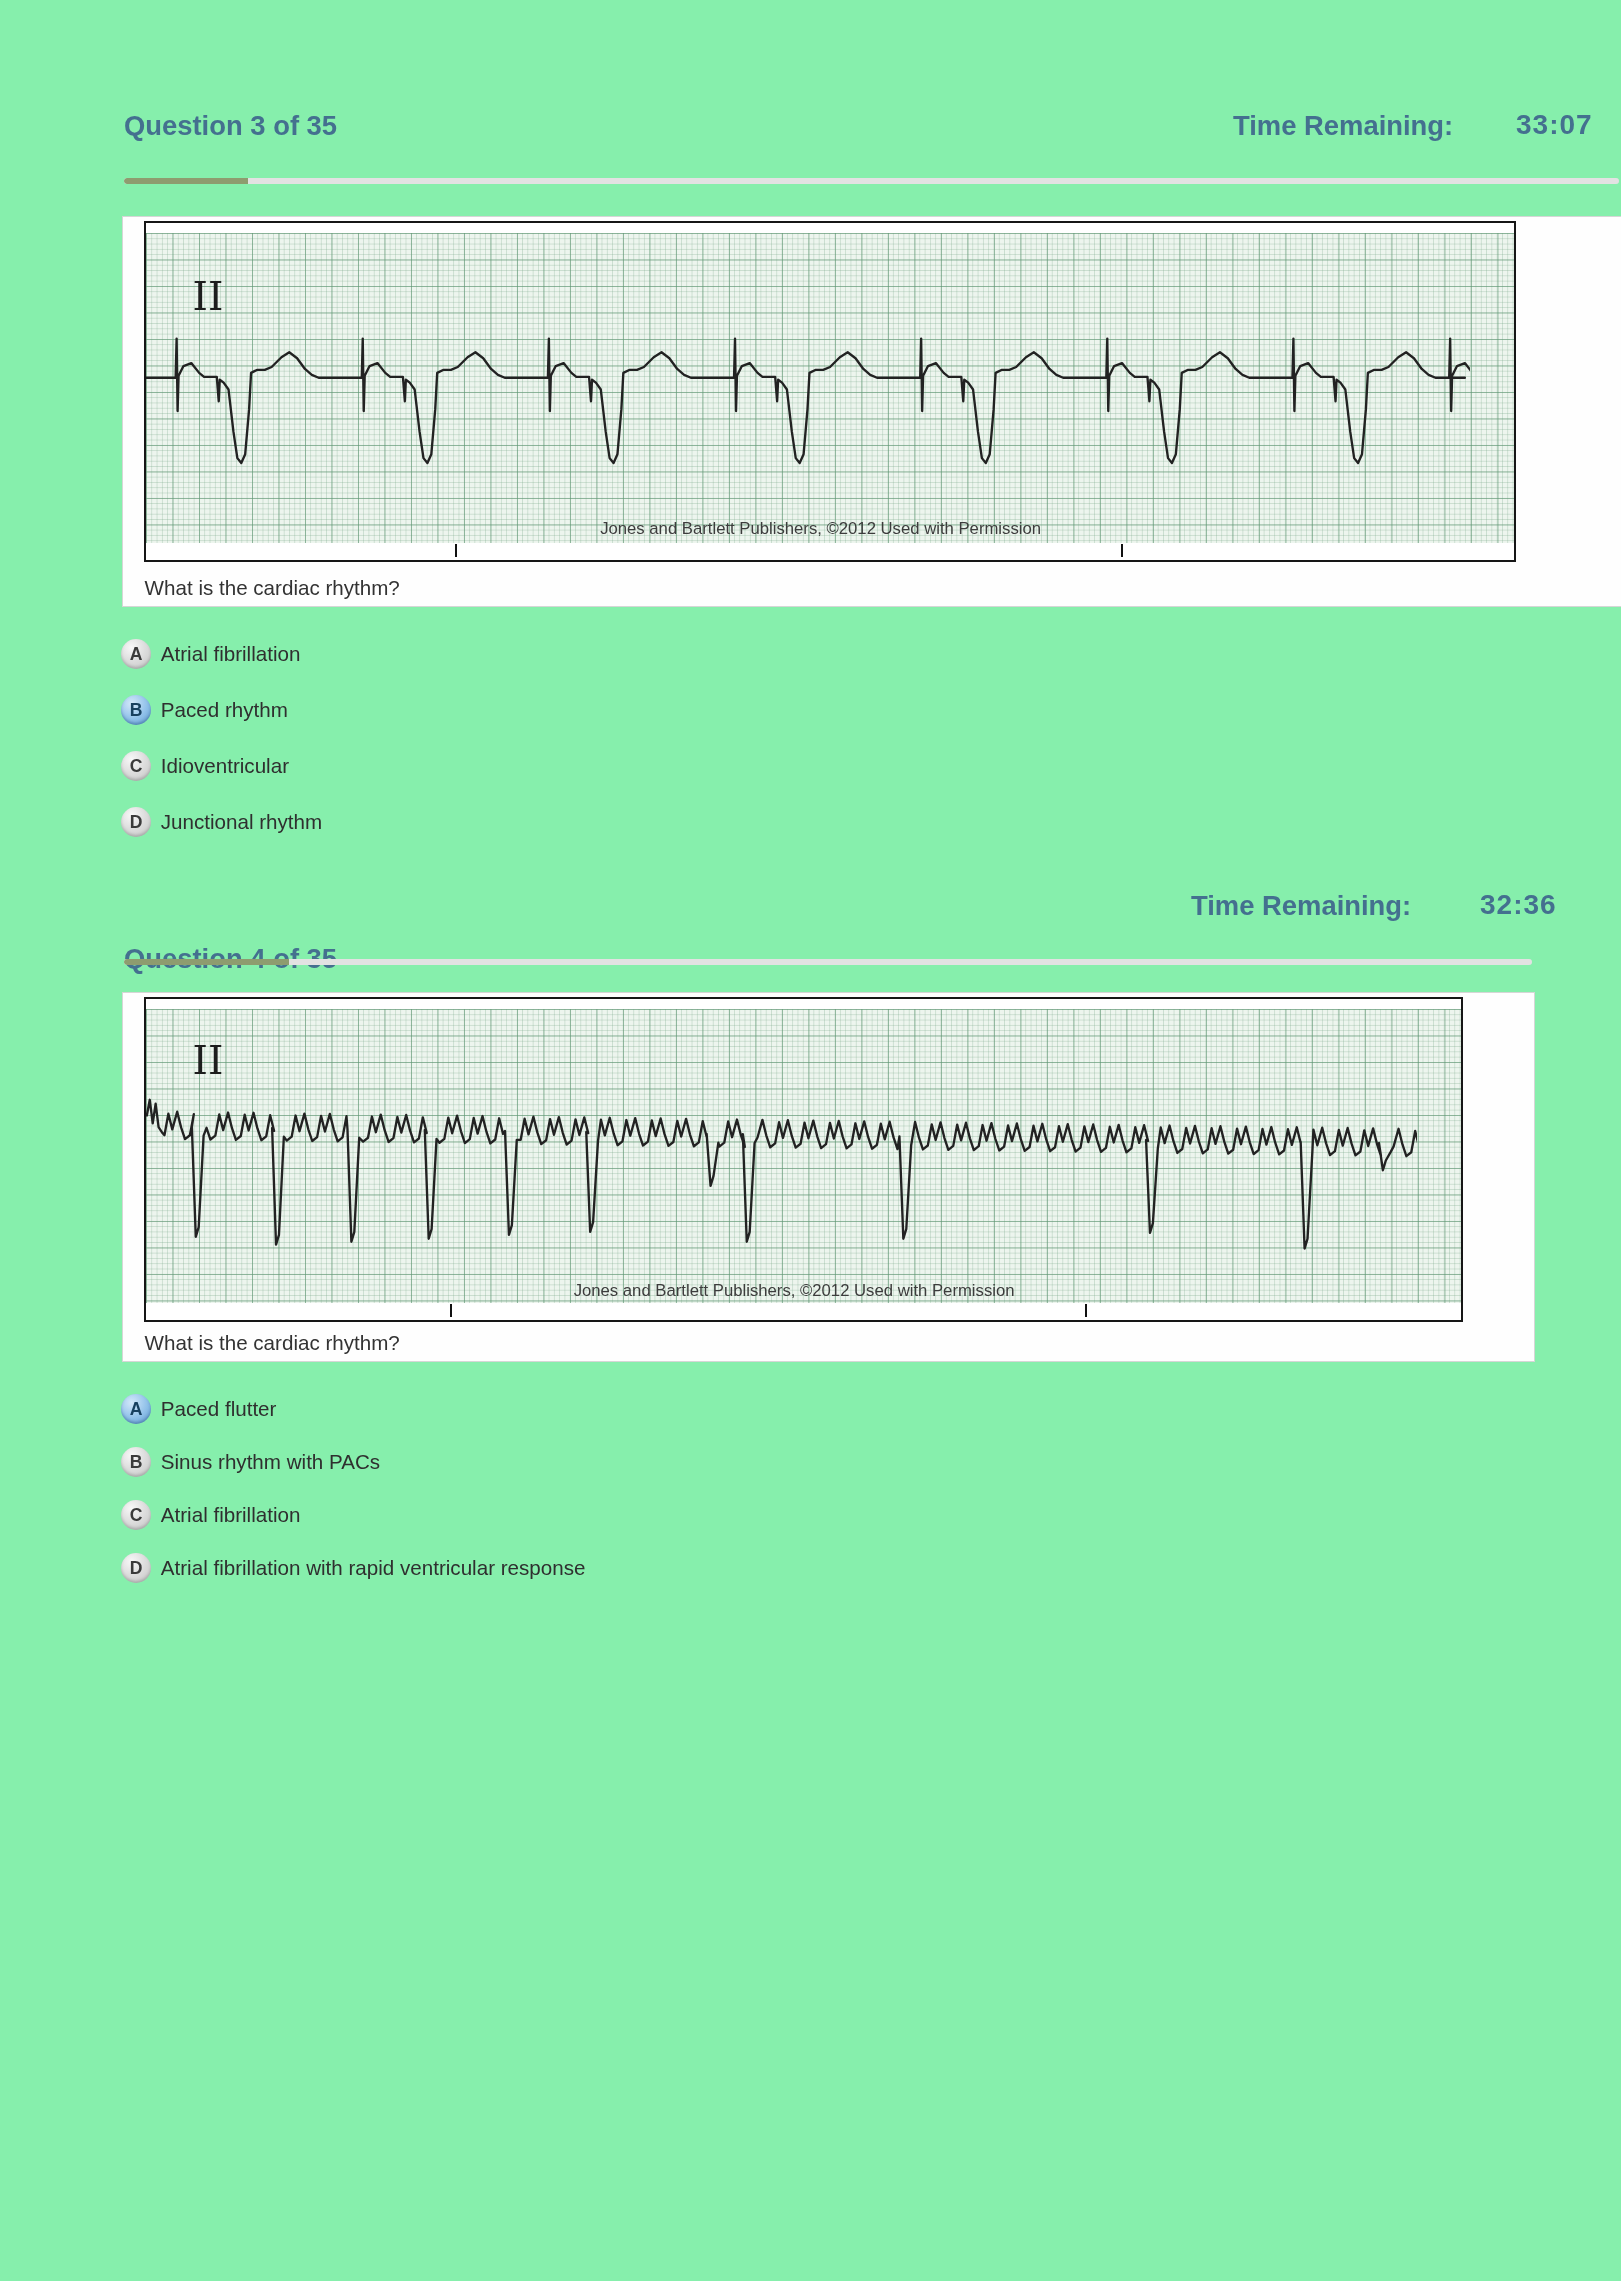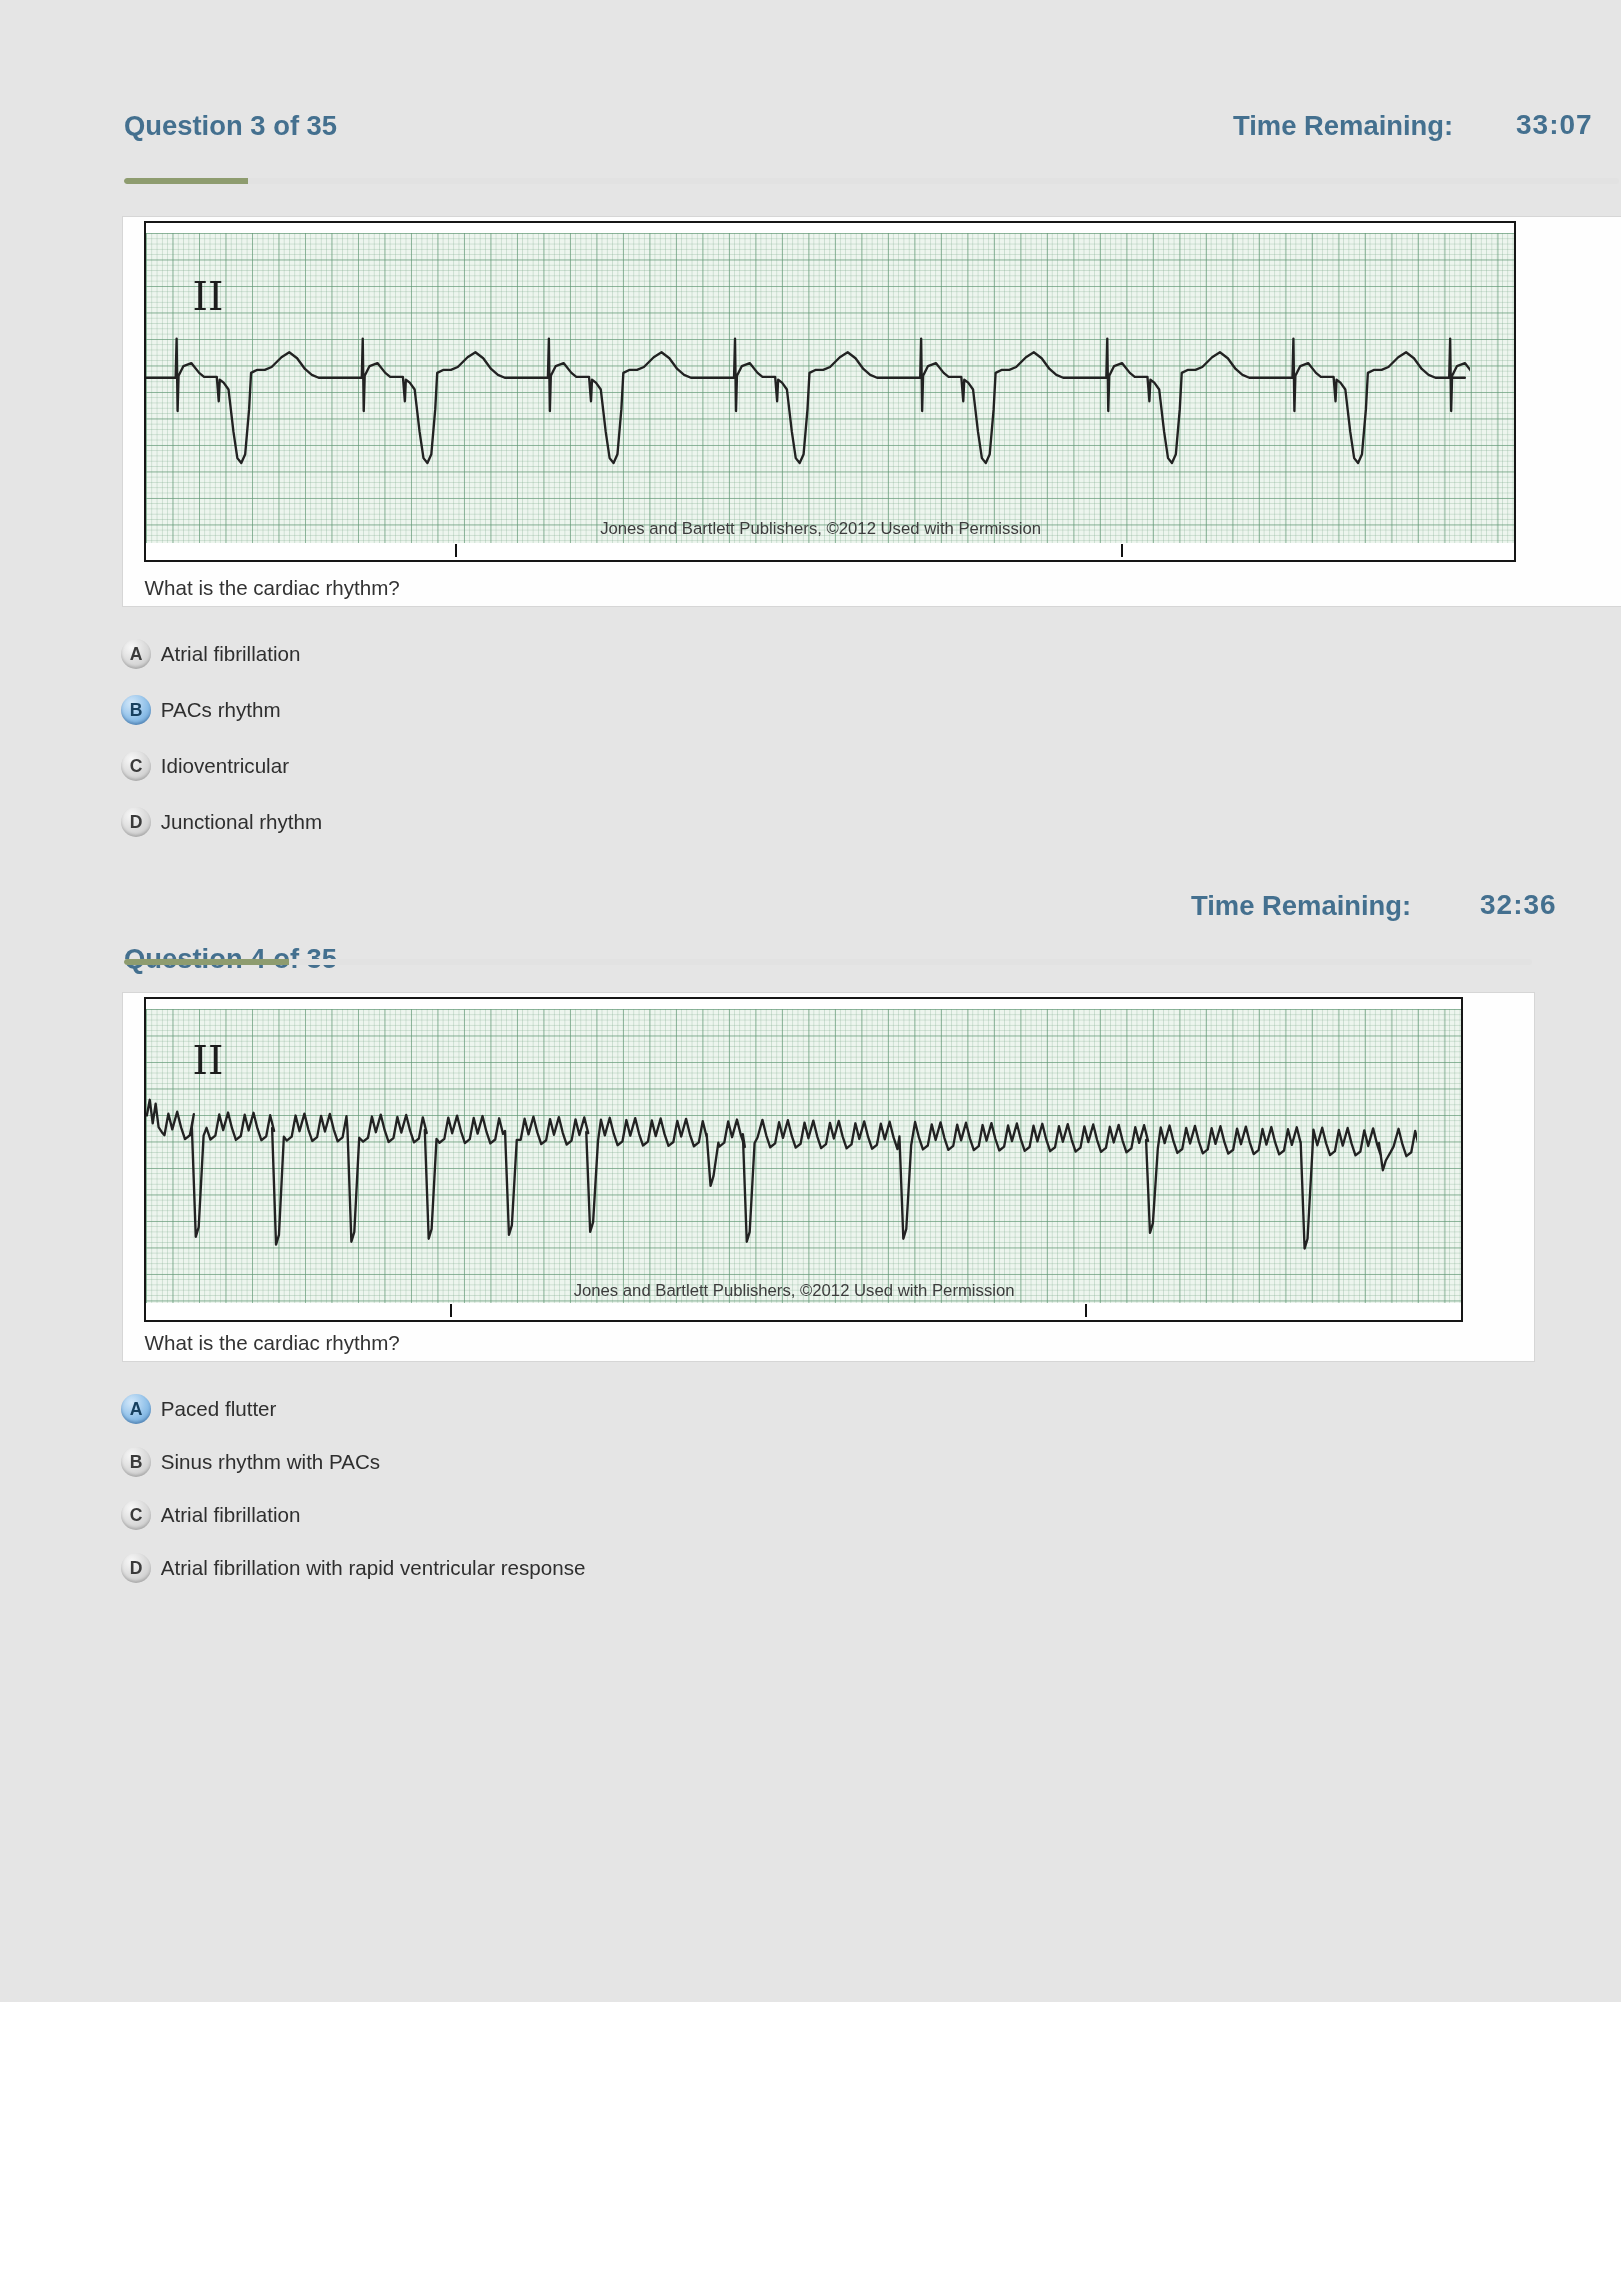--- a/index.html
+++ b/index.html
@@ -1,17 +1,17 @@
 <!DOCTYPE html>
 <html><head>
 <meta charset="utf-8">
 <style>
   html,body{margin:0;padding:0;background:#fff;}
   body{width:1621px;height:2293px;overflow:hidden;font-family:"Liberation Sans",sans-serif;}
-  #page{position:relative;width:1621px;height:2002px;background:#e5e5e5;}
+  #page{position:relative;width:1621px;height:2281px;background:#86efac;}
 
   .q-title{position:absolute;font-size:27.4px;font-weight:bold;color:#44708f;}
   .time-label{position:absolute;font-size:27.4px;font-weight:bold;color:#44708f;white-space:nowrap;}
   .time-value{position:absolute;font-size:28px;font-weight:bold;color:#44708f;letter-spacing:1px;white-space:nowrap;text-align:right;}
 
   .progress{position:absolute;height:5.9px;background:#e2e2e2;border-radius:2.9px;overflow:hidden;}
   .progress .fill{height:100%;background:#8e9c6f;border-radius:2.9px 0 0 2.9px;}
 
   .panel{position:absolute;background:#fefefe;border:1px solid #d6d6d6;}
 
@@ -67,21 +67,21 @@
     </div>
     <div class="prompt" style="left:21.6px;top:359px;">What is the cardiac rhythm?</div>
   </div>
 
   <div class="option" style="left:121px;top:639px;">
     <div class="badge">A</div>
     <div class="option-label">Atrial fibrillation</div>
   </div>
   <div class="option" style="left:121px;top:695px;">
     <div class="badge sel">B</div>
-    <div class="option-label">PACs rhythm</div>
+    <div class="option-label">Paced rhythm</div>
   </div>
   <div class="option" style="left:121px;top:751px;">
     <div class="badge">C</div>
     <div class="option-label">Idioventricular</div>
   </div>
   <div class="option" style="left:121px;top:807px;">
     <div class="badge">D</div>
     <div class="option-label">Junctional rhythm</div>
   </div>
 

